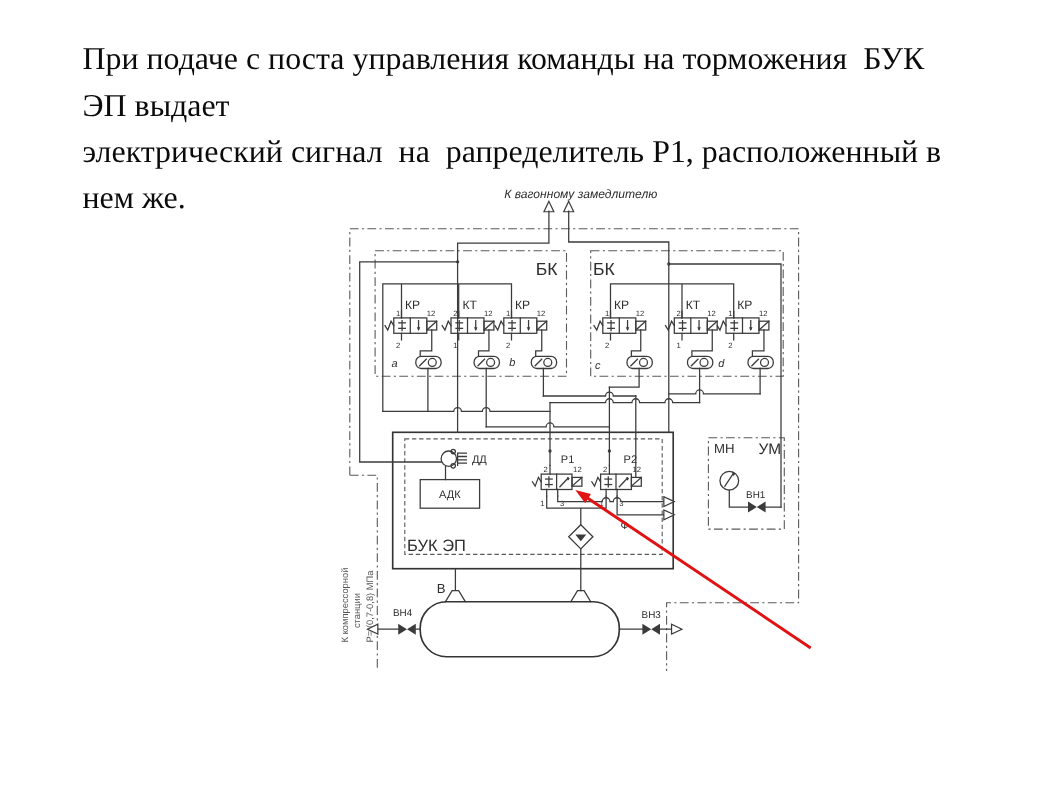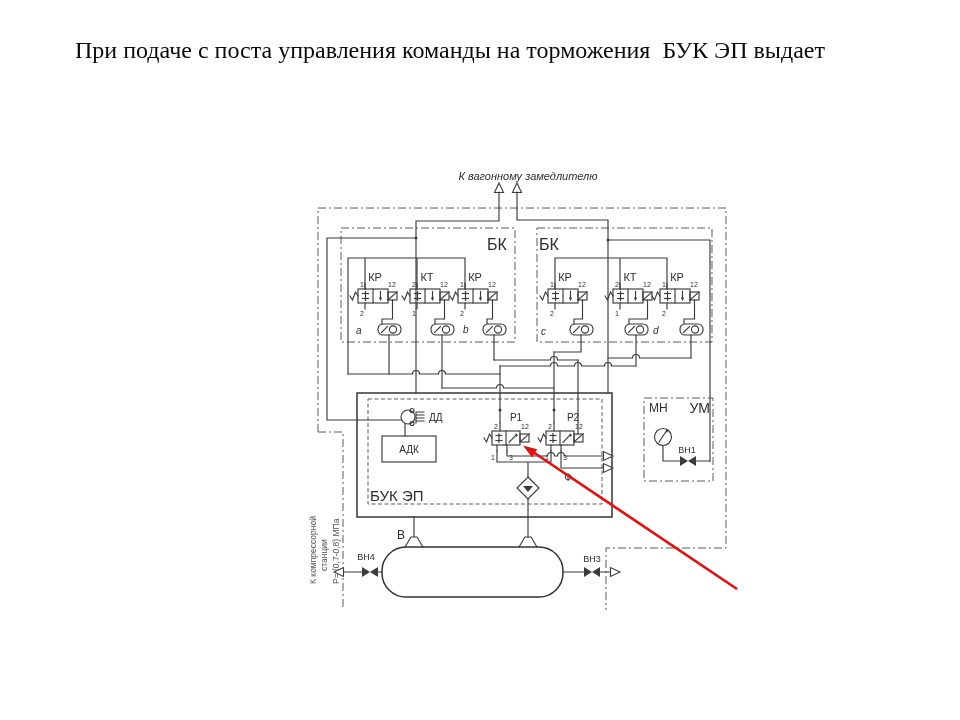--- a/index.html
+++ b/index.html
@@ -1,38 +1,38 @@
 <!DOCTYPE html>
 <html><head>
 <meta charset="utf-8">
 <style>
   html,body{margin:0;padding:0;background:#fff;}
   .slide{position:relative;width:960px;height:720px;background:#fff;overflow:hidden;
          font-family:"Liberation Sans",sans-serif;}
   .slide-text{position:absolute;left:75px;top:33px;width:800px;
-              font-family:"Liberation Serif",serif;font-size:24px;line-height:1.45;
+              font-family:"Liberation Serif",serif;font-size:29px;line-height:1.45;
               color:#0b0b0b;white-space:pre-wrap;}
   svg{position:absolute;left:0;top:0;}
   .s{stroke:#3b3b3b;stroke-width:1.15;fill:none;stroke-linecap:square;stroke-linejoin:miter;}
   .s2{stroke:#343434;stroke-width:1.5;fill:none;}
   .dd{stroke:#5a5a5a;stroke-width:1;fill:none;stroke-dasharray:8 3 2 3;}
   .db{stroke:#5a5a5a;stroke-width:1;fill:none;stroke-dasharray:4 2.5;}
   .fl{fill:#3b3b3b;stroke:none;}
   .oa{fill:#fff;stroke:#3b3b3b;stroke-width:1.1;}
   text{fill:#2e2e2e;font-family:"Liberation Sans",sans-serif;}
   .f7{font-size:7px;}.f9{font-size:9px;}.f8{font-size:8.5px;fill:#555;}
   .f10{font-size:10px;}.f11{font-size:11px;}.f12{font-size:12px;}
   .f14{font-size:14px;}.f15{font-size:15px;}.f16{font-size:16px;}
   .it{font-style:italic;}.mid{text-anchor:middle;}.end{text-anchor:end;}
 </style>
 </head>
 <body>
 
 <div class="slide">
-  <div class="slide-text"><div>При подаче с поста управления команды на торможения  БУК ЭП выдает</div></div>
+  <div class="slide-text"><div>При подаче с поста управления команды на торможения  БУК ЭП выдает</div><div>электрический сигнал  на  рапределитель Р1, расположенный в нем же.</div></div>
 
   <svg width="960" height="720" viewBox="0 0 960 720">
     <defs>
       <g id="v2">
         <polyline class="s" points="0,7 -2.5,3 -5.5,11 -8,7"></polyline>
         <rect class="s" x="0" y="0" width="30" height="14"></rect>
         <line class="s" x1="15" y1="0" x2="15" y2="14"></line>
         <line class="s" x1="7.5" y1="2.5" x2="7.5" y2="11.5"></line>
         <line class="s" x1="4.5" y1="4.5" x2="10.5" y2="4.5"></line>
         <line class="s" x1="4.5" y1="9.5" x2="10.5" y2="9.5"></line>

